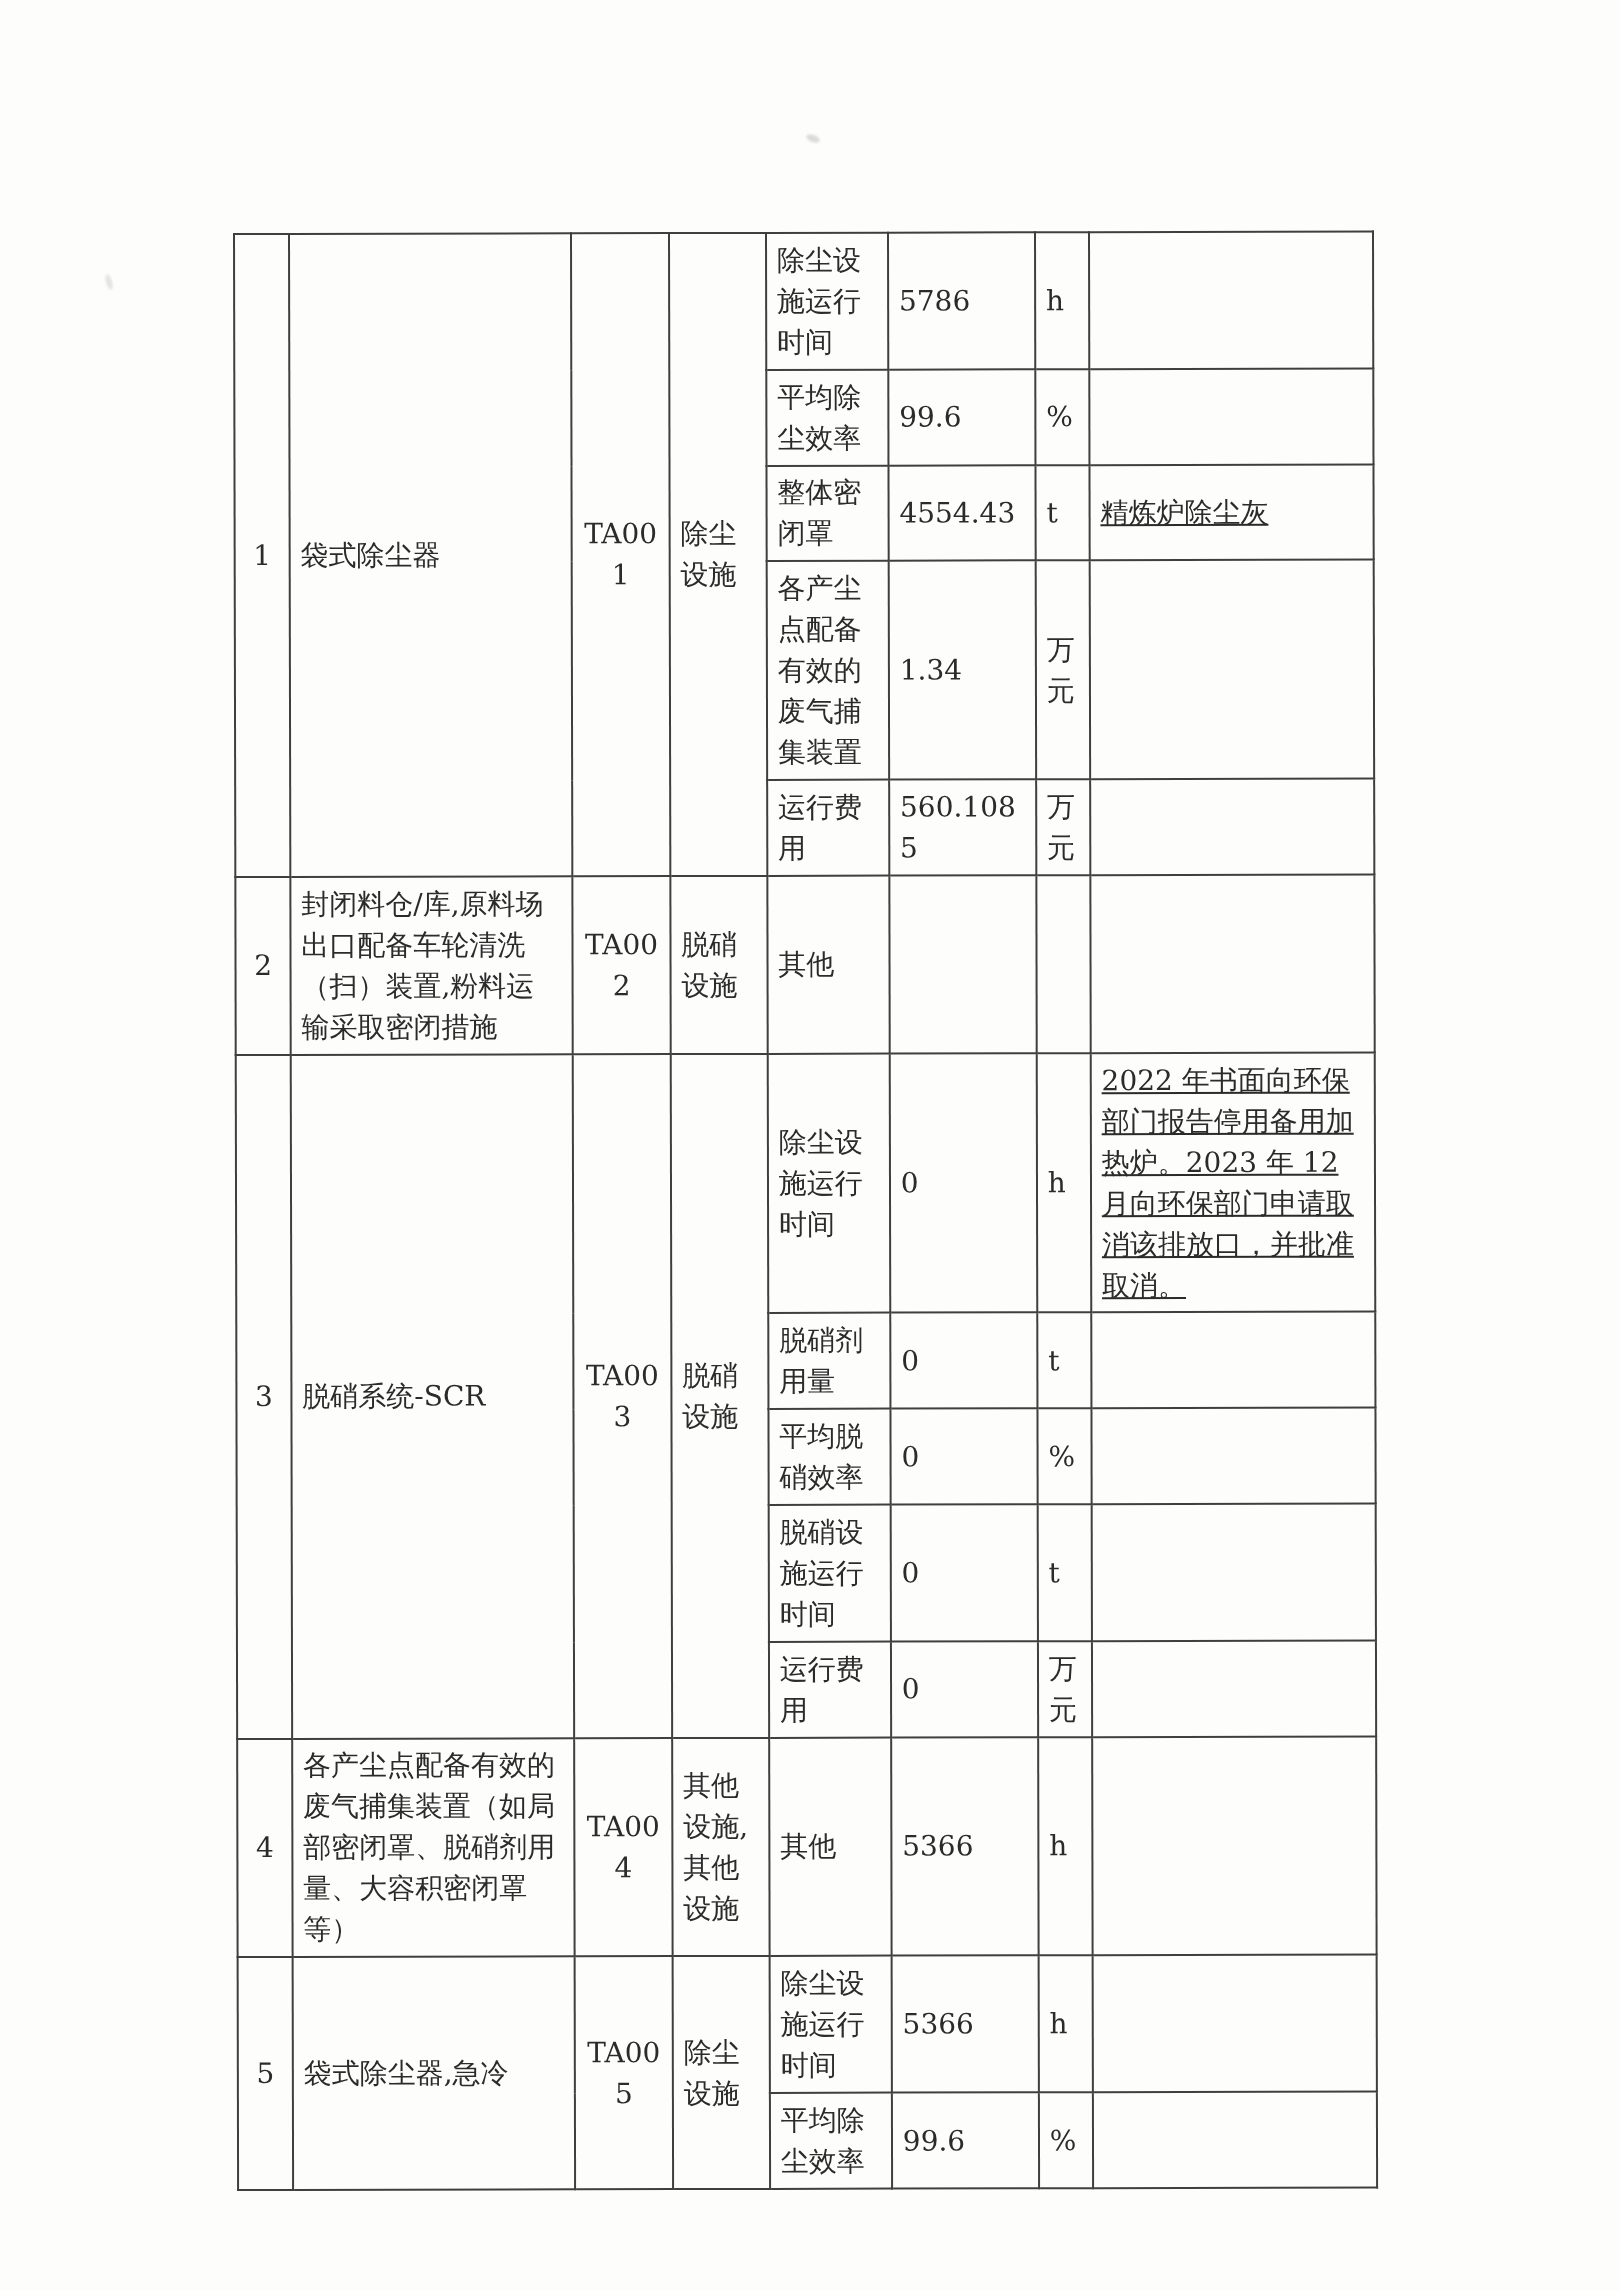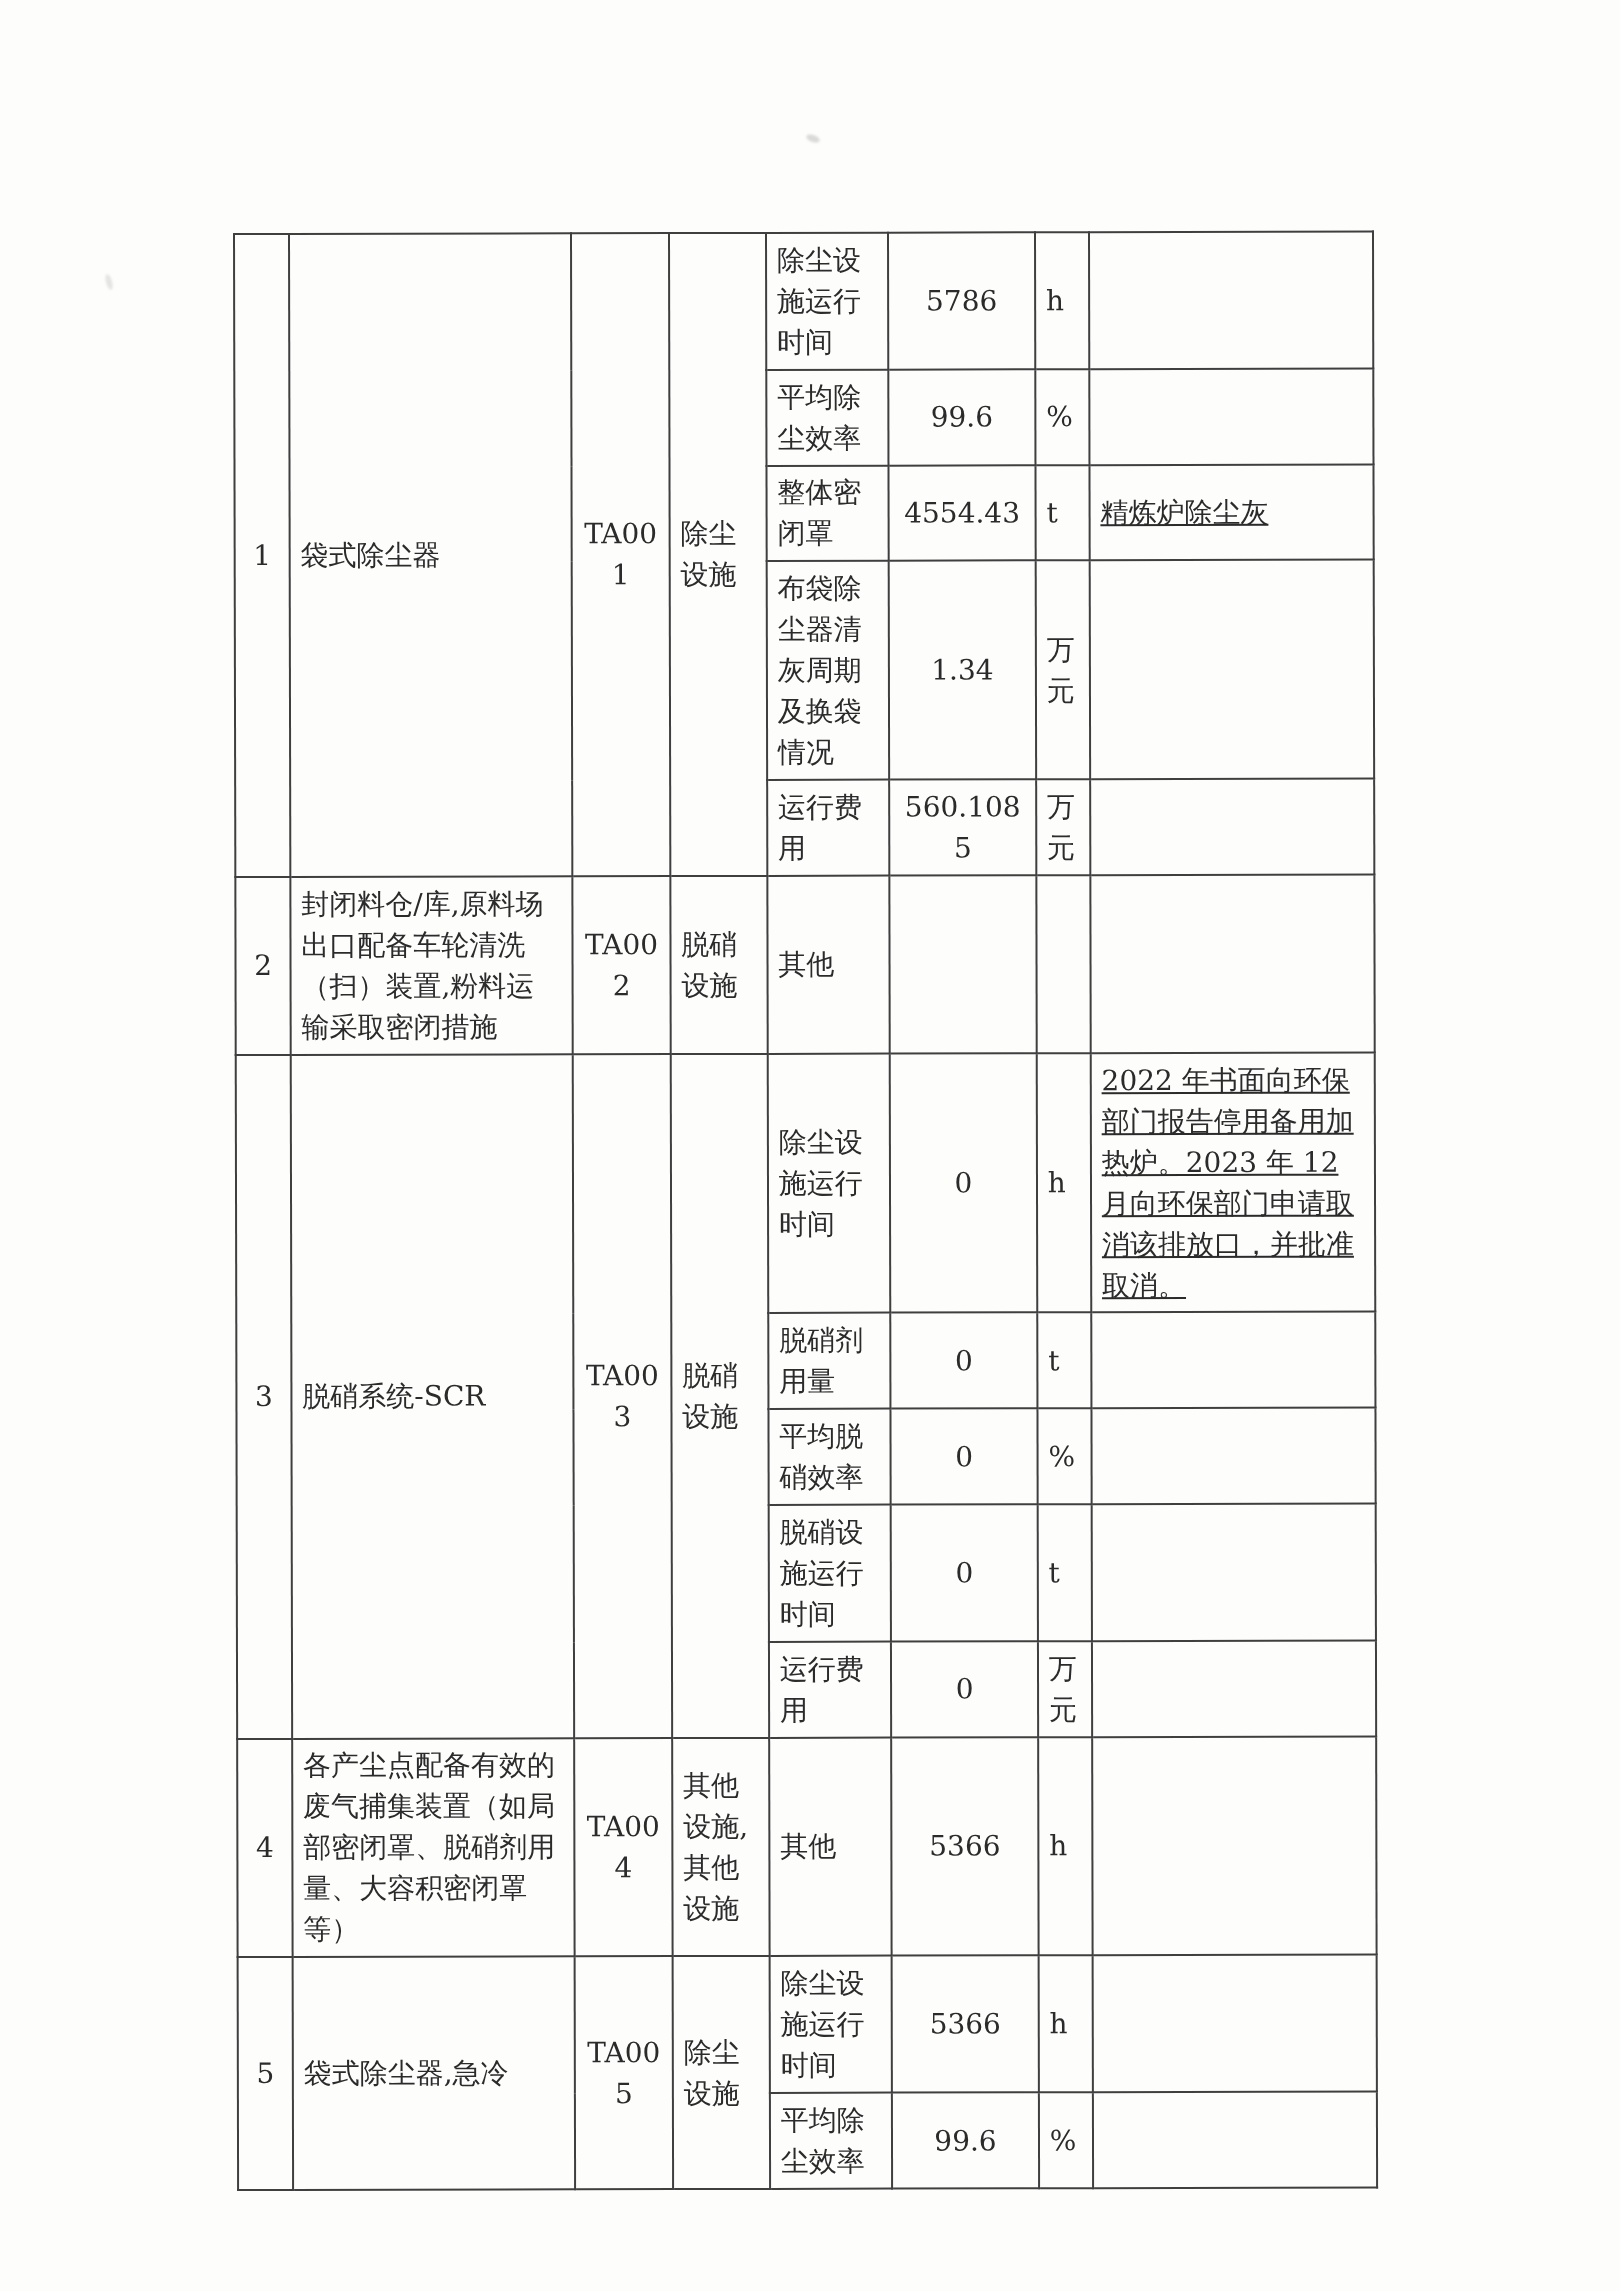--- a/index.html
+++ b/index.html
@@ -32,21 +32,21 @@
     vertical-align: middle;
     word-break: break-all;
     color: #2b2b2b;
     background: transparent;
   }
   td.c-num   { text-align: center; padding: 5.9px 2px; }
   td.c-name  { padding: 5.9px 11.8px; }
   td.c-code  { text-align: center; padding: 5.9px 3.9px; font-family: "DejaVu Serif", "Liberation Serif", serif; }
   td.c-type  { padding: 5.9px 9.8px; }
   td.c-param { padding: 5.9px 9.8px; }
-  td.c-value { padding: 5.9px 11.8px; text-align: center; }
+  td.c-value { padding: 5.9px 11.8px; }
   td.c-unit  { padding: 5.9px 7.8px; }
   td.c-remark{ padding: 5.9px 11.8px; text-decoration: underline; }
   
   .artifact {
     position: absolute;
     background: #9a9a9a;
     opacity: 0.35;
     border-radius: 50%;
     filter: blur(1px);
   }
@@ -87,21 +87,21 @@
           <td class="c-unit">%</td>
           <td class="c-remark"></td>
         </tr>
         <tr>
           <td class="c-param">整体密闭罩</td>
           <td class="c-value">4554.43</td>
           <td class="c-unit">t</td>
           <td class="c-remark">精炼炉除尘灰</td>
         </tr>
         <tr>
-          <td class="c-param">布袋除尘器清灰周期及换袋情况</td>
+          <td class="c-param">各产尘点配备有效的废气捕集装置</td>
           <td class="c-value">1.34</td>
           <td class="c-unit">万元</td>
           <td class="c-remark"></td>
         </tr>
         <tr>
           <td class="c-param">运行费用</td>
           <td class="c-value">560.1085</td>
           <td class="c-unit">万元</td>
           <td class="c-remark"></td>
         </tr>

